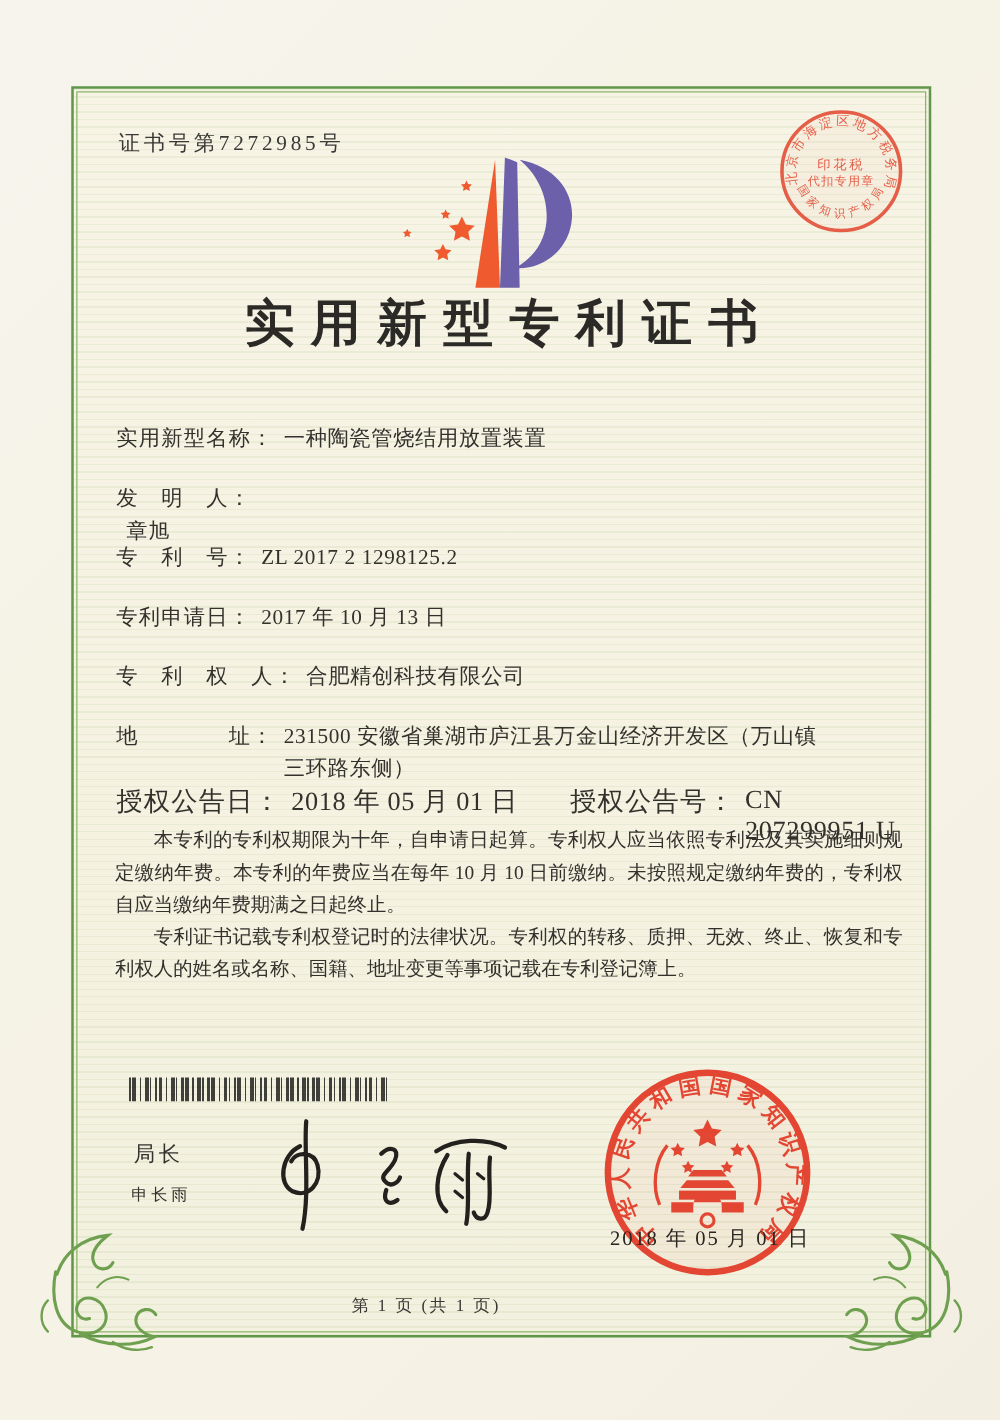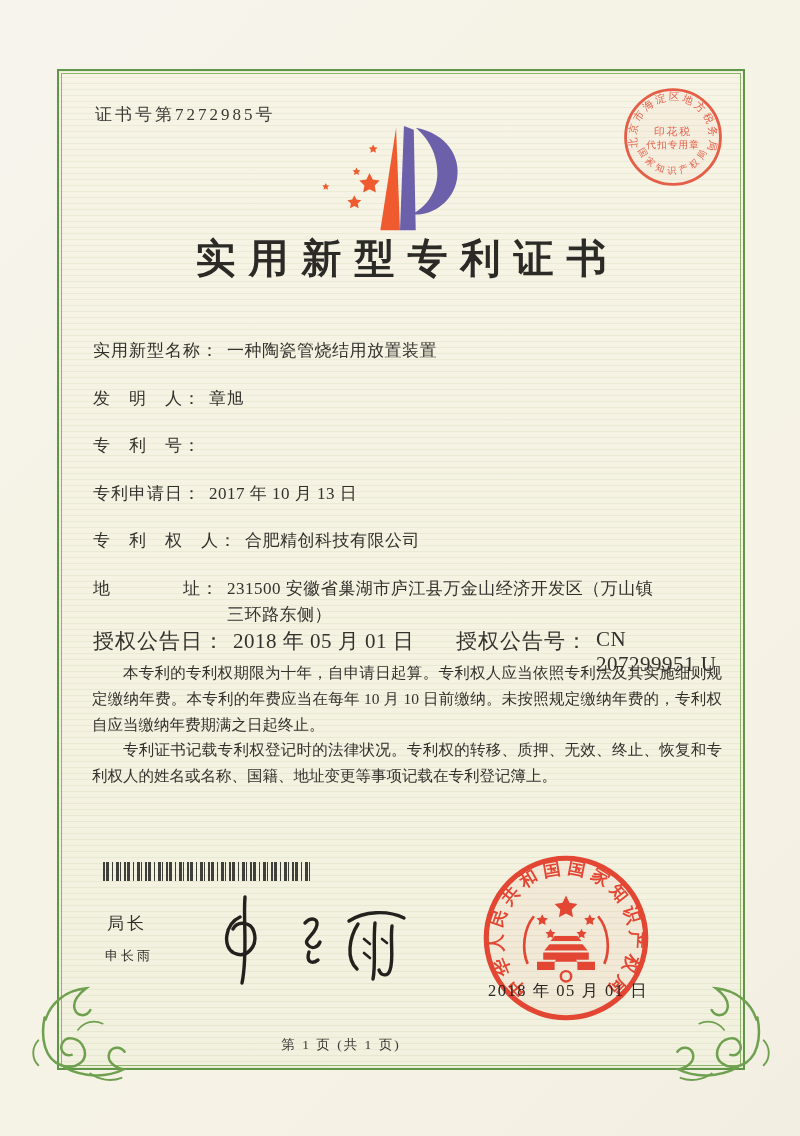--- a/index.html
+++ b/index.html
@@ -116,26 +116,27 @@
     <text x="50" y="48" text-anchor="middle" font-size="10.5" letter-spacing="2" fill="#e4523b">印花税</text>
     <text x="50" y="61" text-anchor="middle" font-size="9.5" letter-spacing="1" fill="#e4523b">代扣专用章</text>
   </svg>
 
   <div class="abs field-row" style="top:338px;">
     <span class="field-label">实用新型名称：</span>
     <span class="field-value">一种陶瓷管烧结用放置装置</span>
   </div>
 
   <div class="abs title">实用新型专利证书</div>
-  <div class="abs field-row" style="top:386px;">
+  <div class="abs field-row" style="top:386px;flex-direction:column;">
     <span class="field-label">发　明　人：</span>
     <span class="field-value">章旭</span>
   </div>
   <div class="abs field-row" style="top:433px;">
     <span class="field-label">专　利　号：</span>
+    <span class="field-value">ZL 2017 2 1298125.2</span>
   </div>
   <div class="abs field-row" style="top:481px;">
     <span class="field-label">专利申请日：</span>
     <span class="field-value">2017 年 10 月 13 日</span>
   </div>
   <div class="abs field-row" style="top:528px;">
     <span class="field-label">专　利　权　人：</span>
     <span class="field-value">合肥精创科技有限公司</span>
   </div>
   <div class="abs field-row" style="top:576px;">

